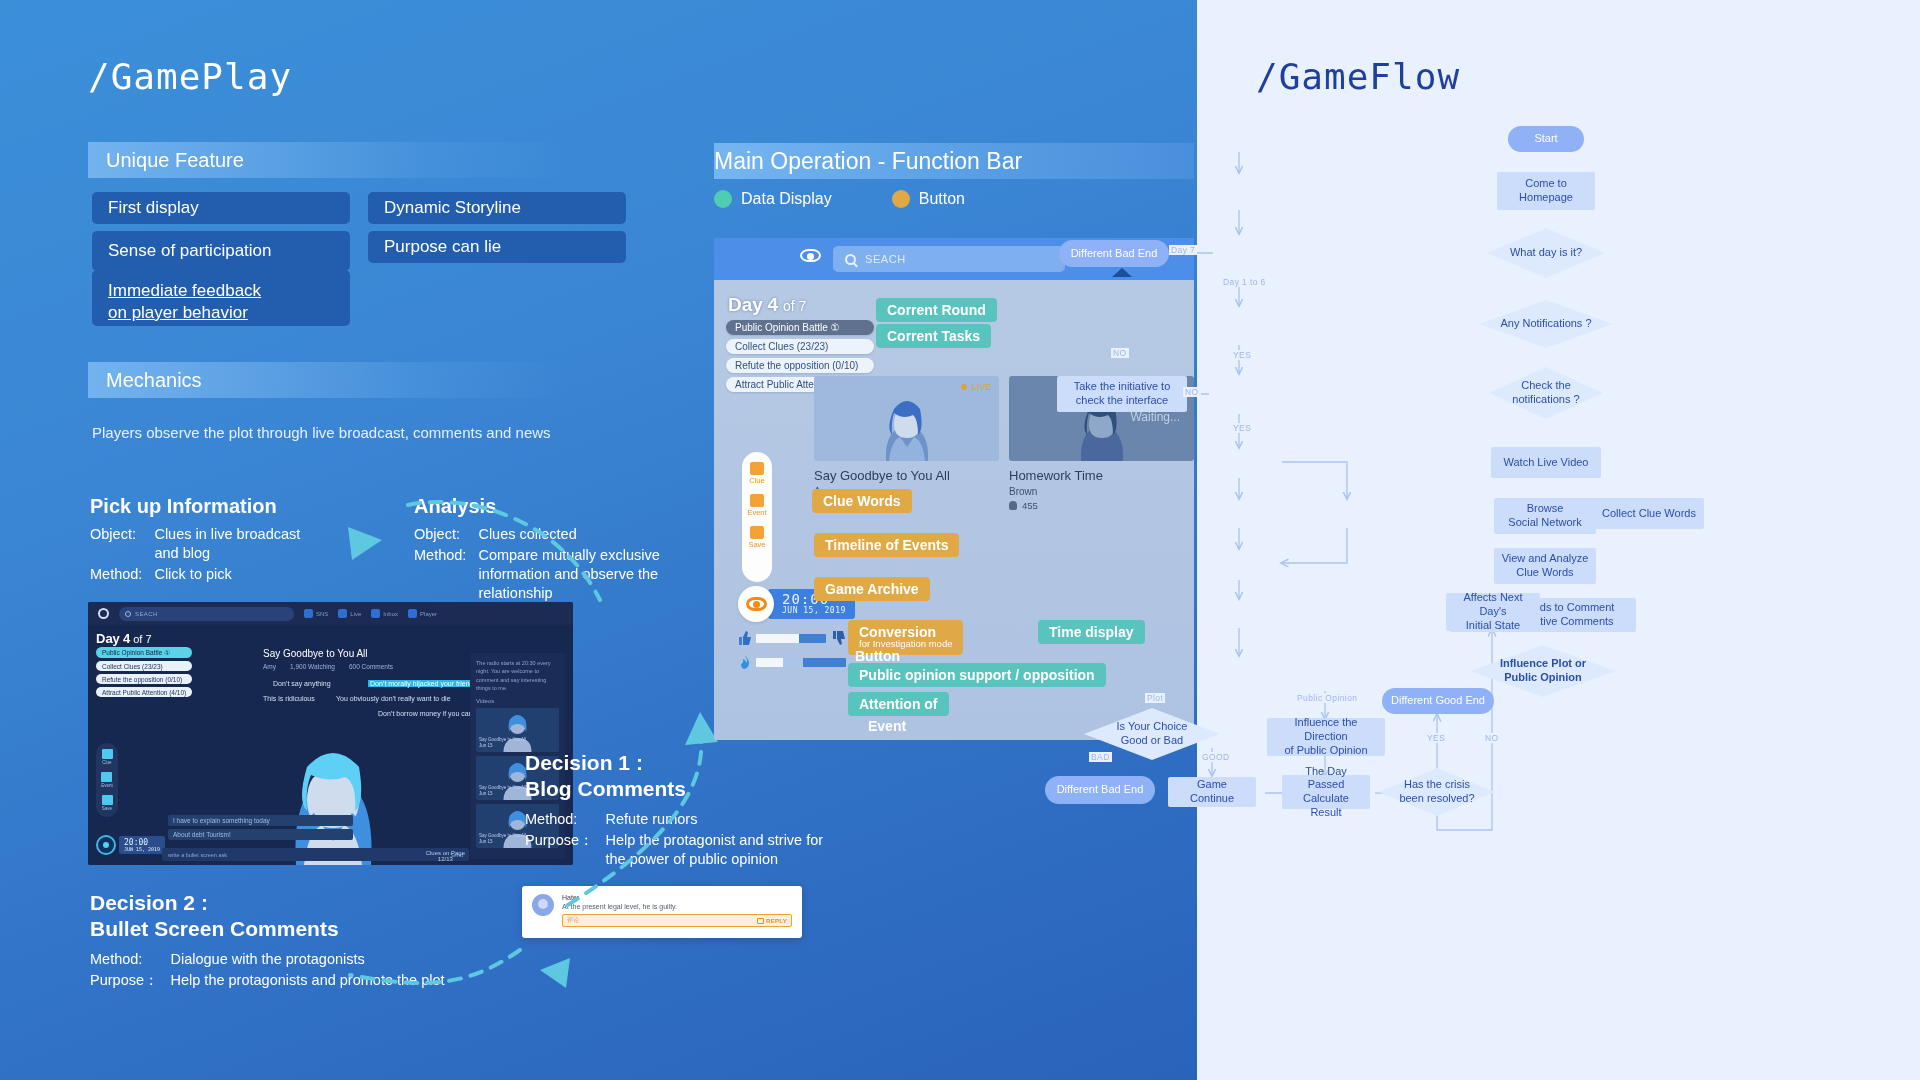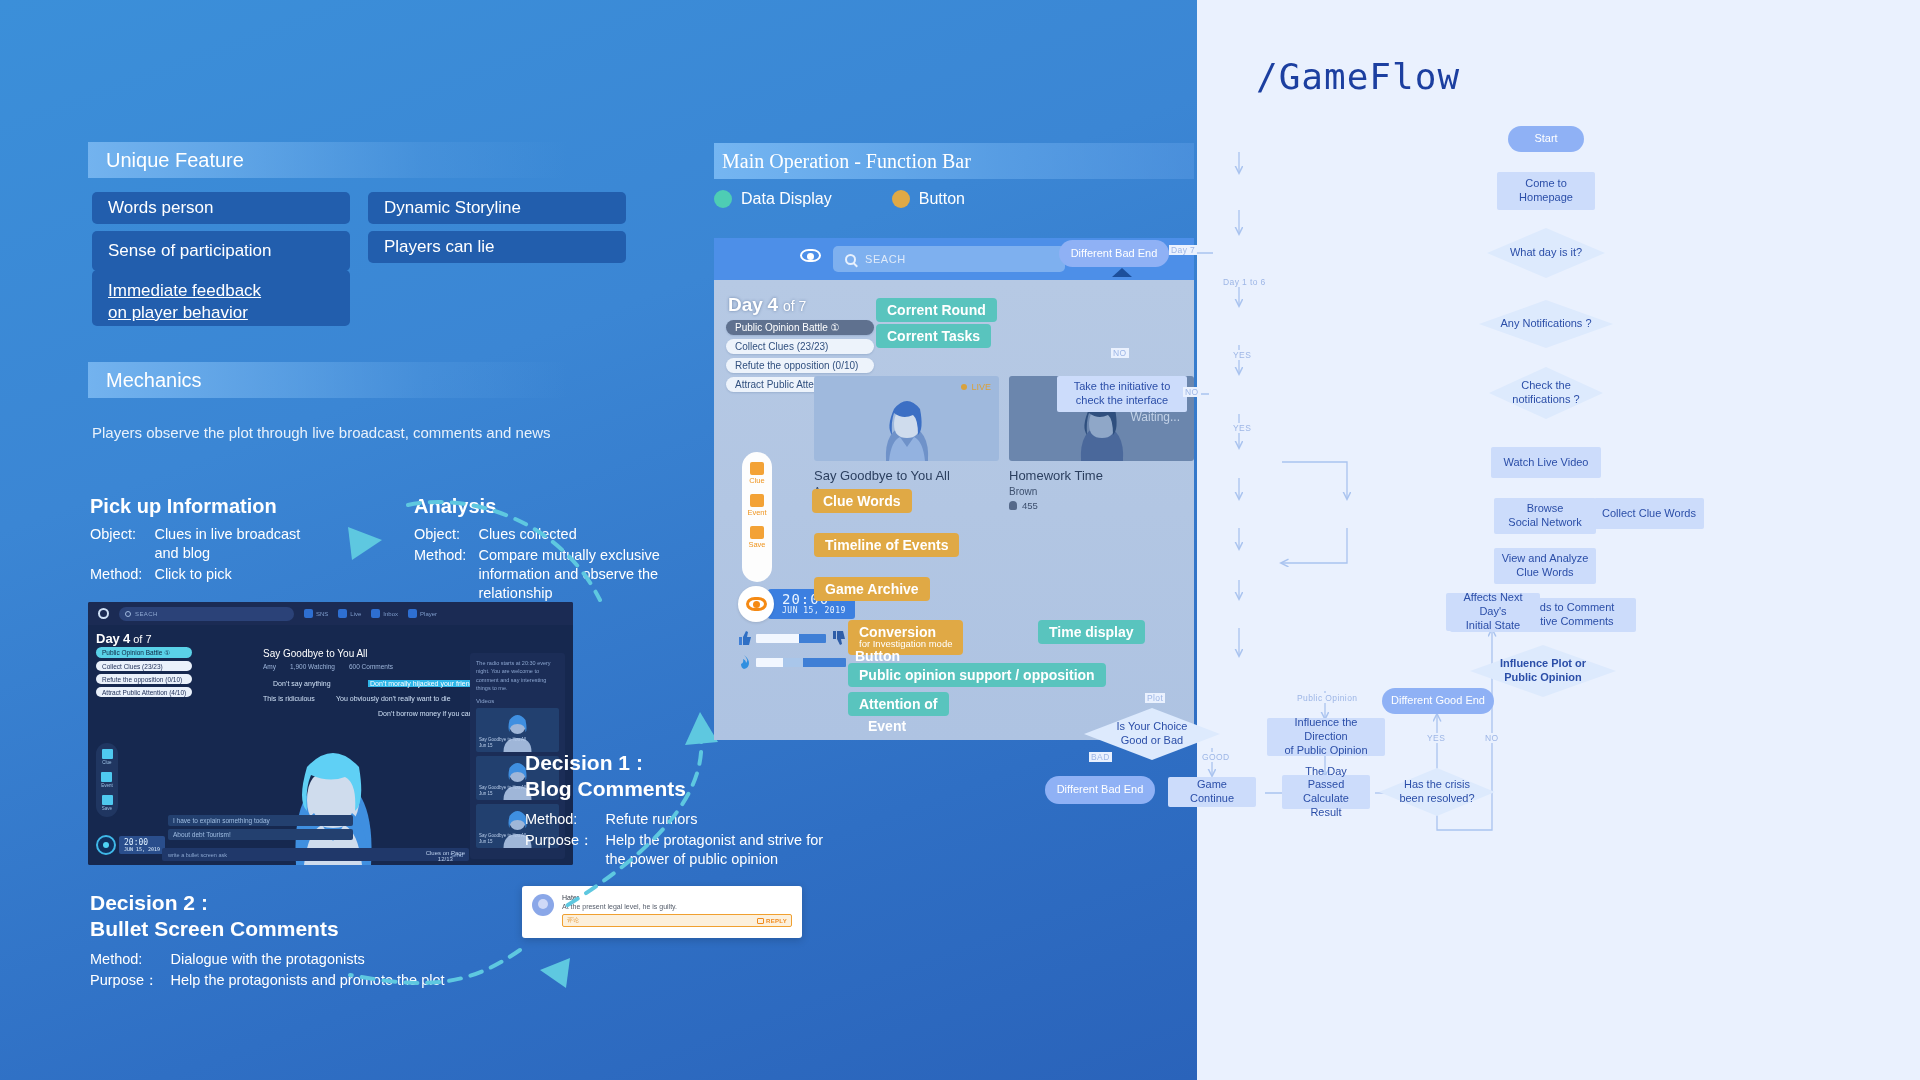--- a/index.html
+++ b/index.html
@@ -114,21 +114,21 @@
   .popup-reply { font-size:6px; color:#f08a1c; font-weight:bold; letter-spacing:.3px; display:flex; align-items:center; gap:2px;}
   .popup-reply .bx { width:7px; height:6px; border:1px solid #f08a1c; border-radius:1px; }
 
   
   .dash-svg { position:absolute; left:0; top:0; width:1197px; height:1080px; pointer-events:none; }
   .mo-band {
     position:absolute; left:714px; top:143px; width:480px; height:36px;
     background: linear-gradient(90deg, rgba(120,184,243,.95) 0%, rgba(96,164,232,.75) 60%, rgba(86,152,226,.55) 100%);
     display:flex; align-items:center;
   }
-  .mo-band span { color:#fff; font-size:20px; padding-left:8px;font-family:Liberation Serif, serif; }
+  .mo-band span { color:#fff; font-size:23px; padding-left:0; }
   .legend { position:absolute; left:714px; top:190px; display:flex; align-items:center; gap:14px; }
   .legend .grp { display:flex; align-items:center; gap:9px; }
   .legend .dot { width:18px; height:18px; border-radius:50%; }
   .legend .t { color:#fff; font-size:16px; font-weight:normal; }
 
   .mo-screen {
     position:absolute; left:714px; top:238px; width:480px; height:502px;
     background:#b9cce6; overflow:hidden;
   }
   .mo-topbar { height:42px; background:#4d8fe8; display:flex; align-items:center; }
@@ -222,29 +222,30 @@
     background:#eaf1fe; padding:0 2px; white-space:nowrap;
   }
 </style>
 </head>
 <body>
 
 <div class="page">
 
   <div class="left-panel">
 
+    <div class="slash-title lp-title">/GamePlay</div>
 
     <div class="band" style="left:88px; top:142px; width:480px;">
       <span>Unique Feature</span>
     </div>
 
-    <div class="chip" style="left:92px; top:192px; width:258px; height:32px;">Words person</div>
+    <div class="chip" style="left:92px; top:192px; width:258px; height:32px;">First display</div>
     <div class="chip" style="left:368px; top:192px; width:258px; height:32px;">Dynamic Storyline</div>
     <div class="chip" style="left:92px; top:231px; width:258px; height:40px;">Sense of participation</div>
-    <div class="chip" style="left:368px; top:231px; width:258px; height:32px;">Players can lie</div>
+    <div class="chip" style="left:368px; top:231px; width:258px; height:32px;">Purpose can lie</div>
     <div class="chip two-line" style="left:92px; top:270px; width:258px; height:56px; white-space:pre-line;text-decoration:underline;">Immediate feedback
 on player behavior</div>
 
     <div class="band" style="left:88px; top:362px; width:480px;">
       <span>Mechanics</span>
     </div>
     <div class="mech-text" style="left:92px; top:424px;">Players observe the plot through live broadcast, comments and news</div>
 
     <div class="sec-head" style="left:90px; top:495px;">Pick up Information</div>
     <div class="kv" style="left:90px; top:525px;">

